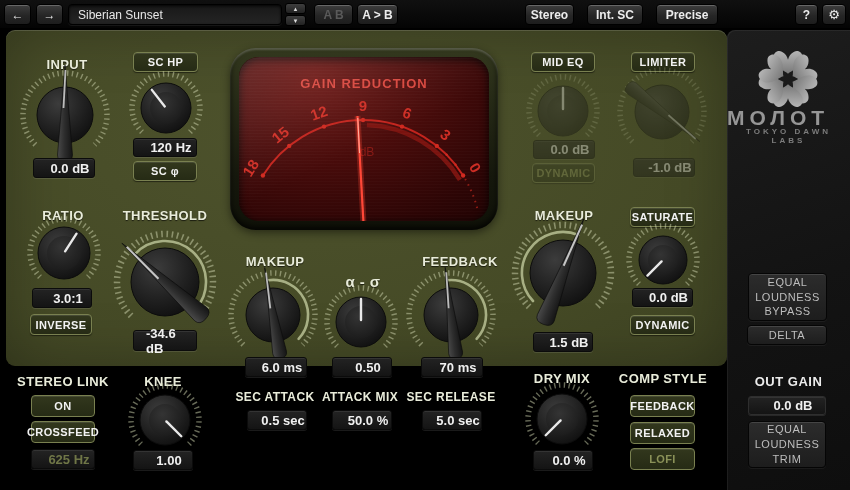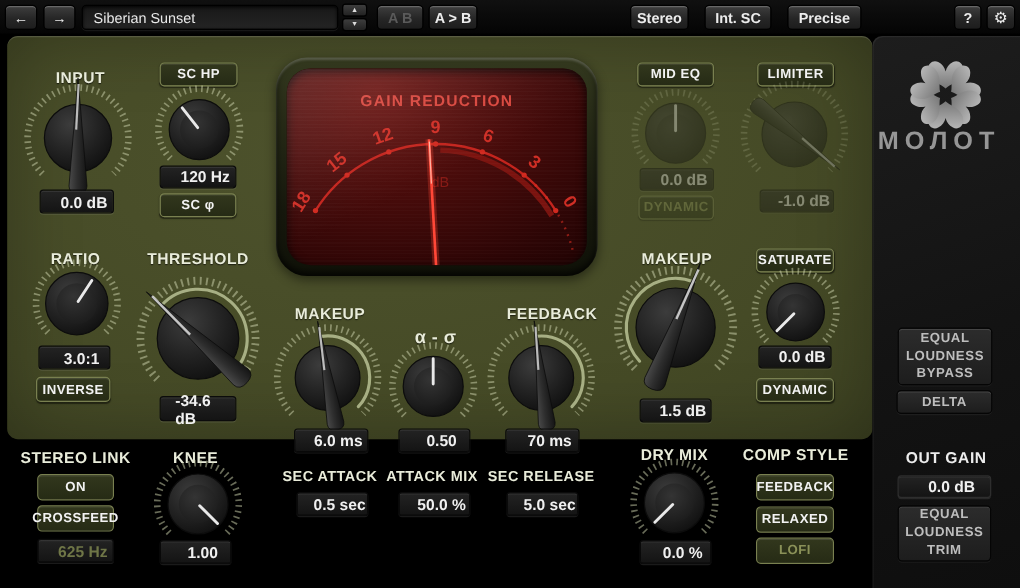--- a/index.html
+++ b/index.html
@@ -57,24 +57,24 @@
   #meter-face{position:absolute;left:9px;top:9px;width:250px;height:164px;border-radius:20px;overflow:hidden;
          background:radial-gradient(ellipse 280px 200px at 30% 12%,#6b1512 0%,#4a0c0b 40%,#2c0505 78%,#1e0303 100%);
          box-shadow:inset 0 2px 8px rgba(0,0,0,.85);}
   #meter-face:after{content:"";position:absolute;inset:0;border-radius:20px;
          background:linear-gradient(155deg,rgba(255,255,255,.13),rgba(255,255,255,.03) 38%,rgba(0,0,0,0) 55%),
          repeating-linear-gradient(0deg,rgba(255,255,255,.018) 0 1px,transparent 1px 3px);}
   
   .rpbtn{position:absolute;border-radius:4px;border:1px solid #050505;box-sizing:border-box;
          background:linear-gradient(#2c2c2c,#1d1d1d);
          box-shadow:inset 0 1px 0 rgba(255,255,255,.12),0 1px 0 rgba(255,255,255,.05);
-         color:#bdbdbd;font-size:11px;font-weight:bold;letter-spacing:.5px;line-height:1.35;
+         color:#bdbdbd;font-size:11px;font-weight:normal;letter-spacing:.5px;line-height:1.35;
          display:flex;align-items:center;justify-content:center;text-align:center;white-space:pre-line;cursor:pointer;}
   .rplabel{position:absolute;width:123px;text-align:center;color:#ececec;font-size:13px;font-weight:bold;letter-spacing:.5px;}
-  #brand-name{position:absolute;width:111px;text-align:center;color:#969696;font-size:21px;font-weight:bold;letter-spacing:5px;}
+  #brand-name{position:absolute;width:111px;text-align:left;color:#969696;font-size:21px;font-weight:bold;letter-spacing:5px;}
   #brand-company{position:absolute;width:123px;text-align:center;color:#7c7c7c;font-size:8px;font-weight:bold;letter-spacing:3px;}
 </style>
 </head>
 <body>
 
 <svg width="0" height="0" style="position:absolute" aria-hidden="true">
   <defs>
     <radialGradient id="gKnob" cx="38%" cy="30%" r="75%">
       <stop offset="0%" stop-color="#3c3c3c"></stop>
         <stop offset="55%" stop-color="#232323"></stop>
@@ -348,20 +348,21 @@
         </g>
       <g transform="rotate(240)">
           <path d="M0,-6 C-4,-10 -13,-12 -16,-20 C-19,-29 -12,-34 -7,-31 C-3,-29 -1,-26 0,-22 C1,-26 3,-29 7,-31 C12,-34 19,-29 16,-20 C13,-12 4,-10 0,-6 Z"></path>
         </g>
       <g transform="rotate(300)">
           <path d="M0,-6 C-4,-10 -13,-12 -16,-20 C-19,-29 -12,-34 -7,-31 C-3,-29 -1,-26 0,-22 C1,-26 3,-29 7,-31 C12,-34 19,-29 16,-20 C13,-12 4,-10 0,-6 Z"></path>
         </g>
     </g>
   </svg>
   <div id="brand-name" style="left:0;top:76px">МОЛОТ</div>
+  <div id="brand-company" style="left:0;top:97px">TOKYO DAWN LABS</div>
 
   <div class="rpbtn" style="left:21px;top:243px;width:79px;height:48px">EQUAL
 LOUDNESS
 BYPASS</div>
   <div class="rpbtn" style="left:20px;top:295px;width:80px;height:20px">DELTA</div>
   <div class="rplabel" style="left:0;top:344px">OUT GAIN</div>
   <div class="vbox" style="left:21px;top:366px;width:78px;height:19px;border-color:#2e2e2e">0.0 dB</div>
   <div class="rpbtn" style="left:21px;top:391px;width:78px;height:47px">EQUAL
 LOUDNESS
 TRIM</div>

